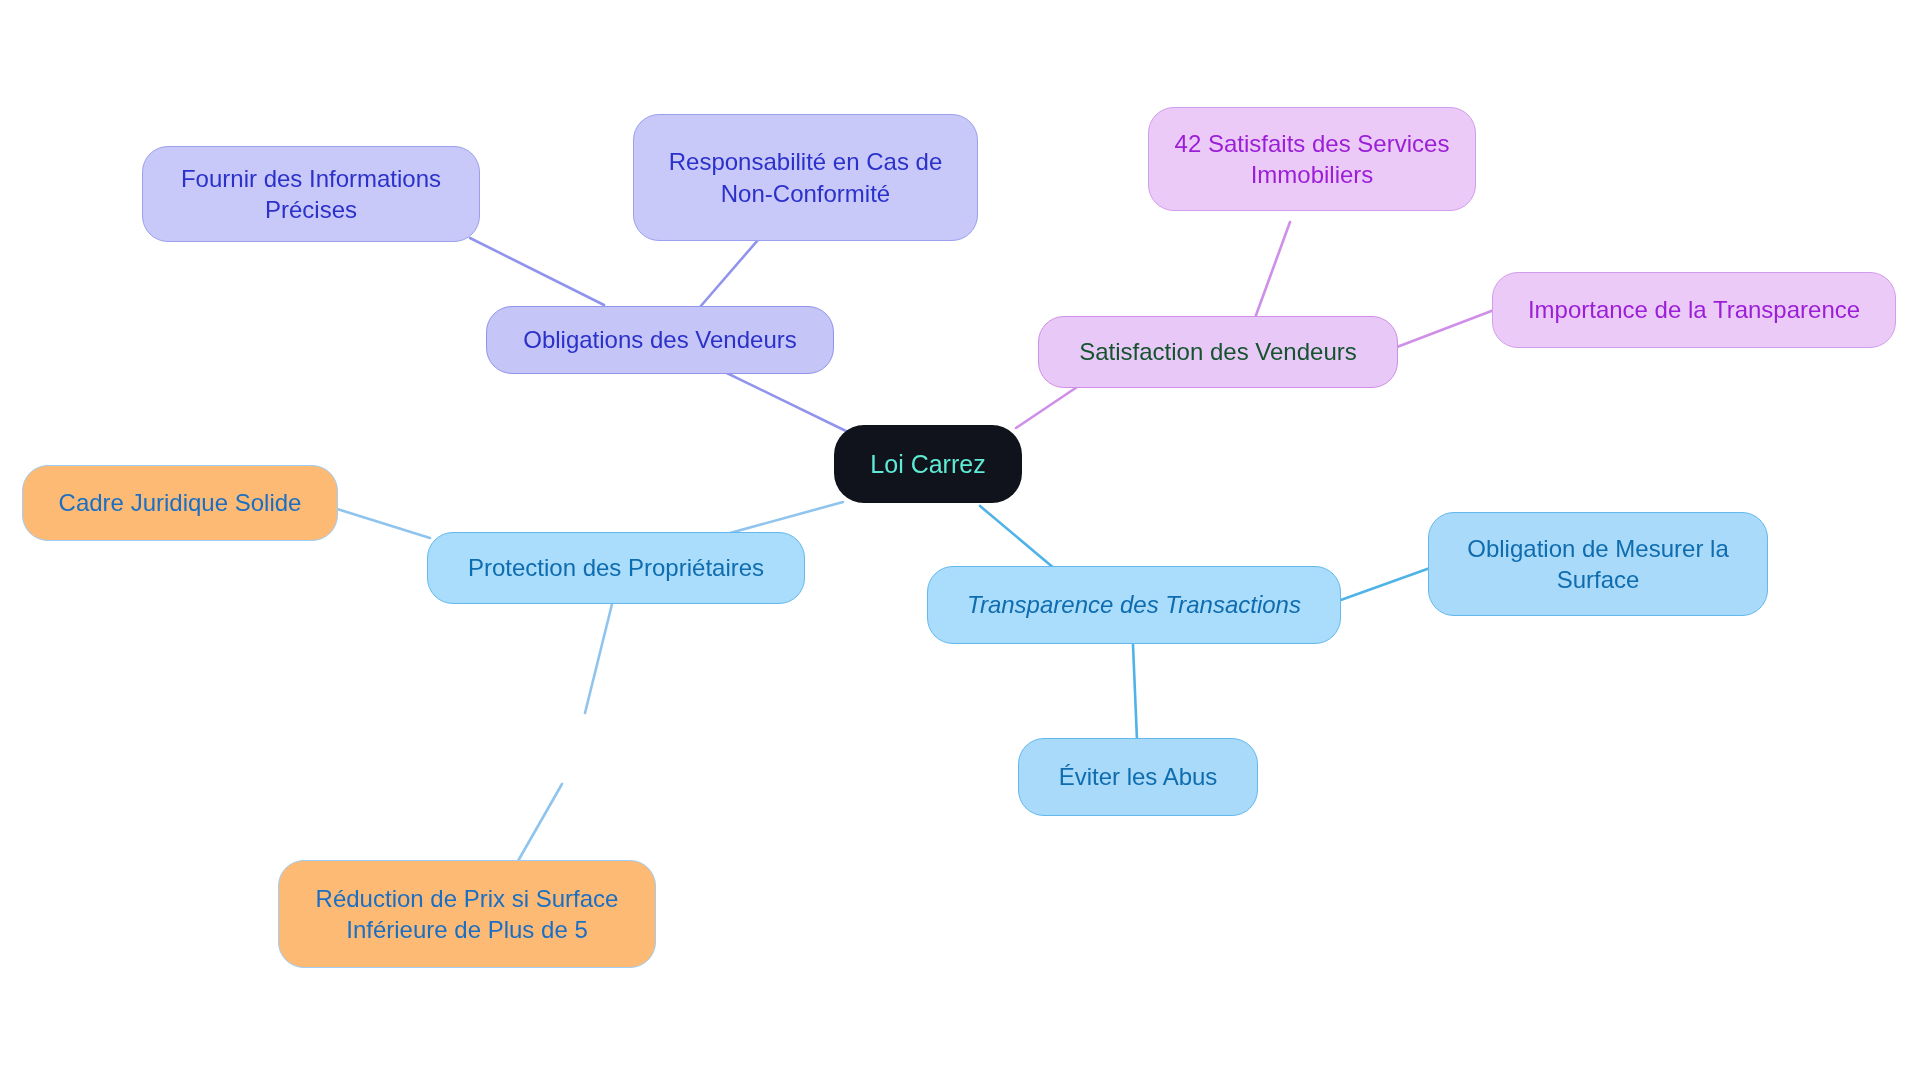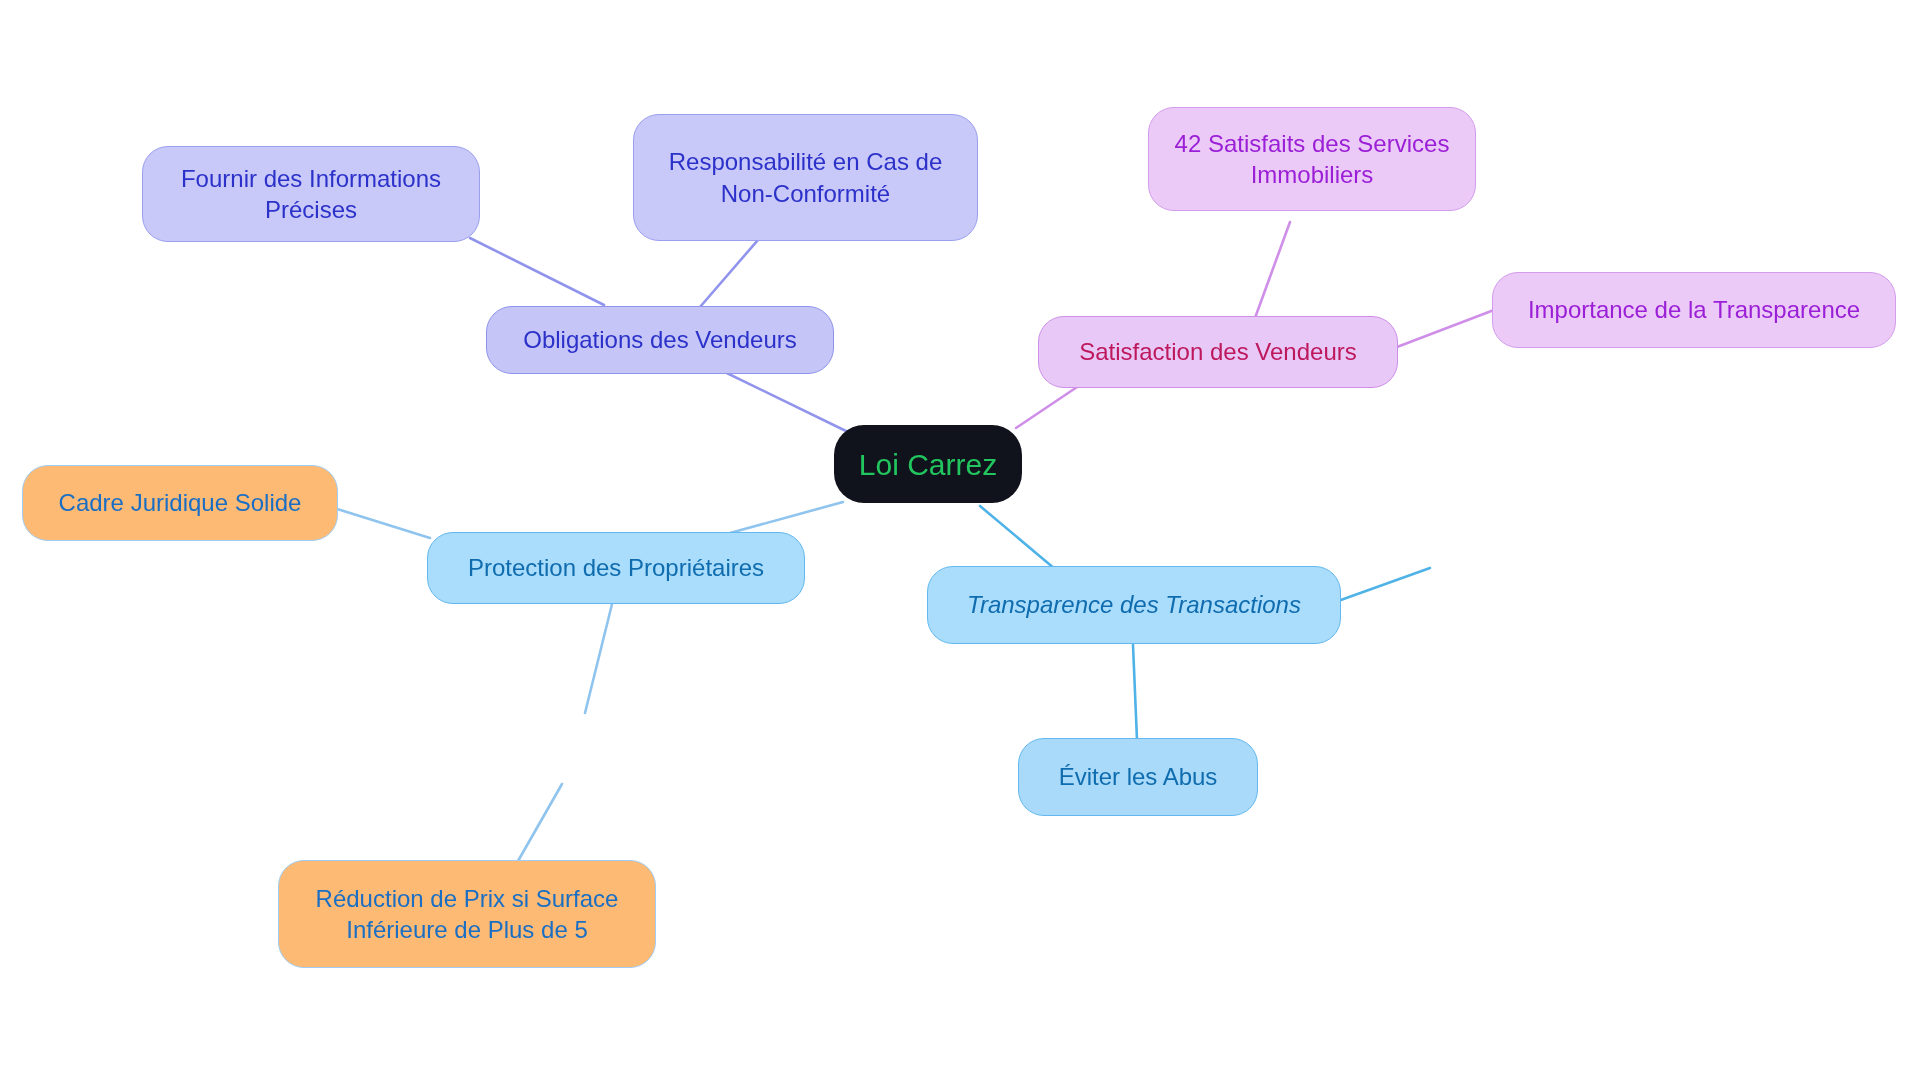--- a/index.html
+++ b/index.html
@@ -33,41 +33,41 @@
     border-radius: 26px;
     border-style: solid;
     border-width: 1.5px;
     line-height: 1.3;
     padding: 6px 14px;
     white-space: pre-line;
   }
   .node.root {
     background: #10131c;
     border-color: #10131c;
-    color: #22c55e;
+    color: #5eead4;
     border-radius: 30px;
-    font-size: 30px;
+    font-size: 25px;
     border-width: 0;
   }
   .node.purple-branch {
     background: #c5c6f7;
     border-color: #9094ec;
     color: #2b31c9;
     font-size: 24px;
   }
   .node.purple-leaf {
     background: #c8c8f9;
     border-color: #9ba0ee;
     color: #2b31c9;
     font-size: 24px;
   }
   .node.magenta-branch {
     background: #e8c8f7;
     border-color: #cf8fe8;
-    color: #be185d;
+    color: #14532d;
     font-size: 24px;
   }
   .node.magenta-leaf {
     background: #eccaf8;
     border-color: #d39ded;
     color: #9a1fd6;
     font-size: 24px;
   }
   .node.blue-branch {
     background: #aadcfb;
@@ -131,16 +131,18 @@
   <div class="node blue-branch" style="left:427px; top:532px; width:378px; height:72px;">Protection des Propriétaires</div>
 
   <div class="node blue-leaf" style="left:22px; top:465px; width:316px; height:76px;">Cadre Juridique Solide</div>
 
 
   <div class="node blue-leaf" style="left:278px; top:860px; width:378px; height:108px;">Réduction de Prix si Surface
 Inférieure de Plus de 5</div>
 
   <div class="node blue-branch" style="left:927px; top:566px; width:414px; height:78px;font-style:italic;">Transparence des Transactions</div>
 
+  <div class="node blue-leaf-strong" style="left:1428px; top:512px; width:340px; height:104px;">Obligation de Mesurer la
+Surface</div>
 
   <div class="node blue-leaf-strong" style="left:1018px; top:738px; width:240px; height:78px;">Éviter les Abus</div>
 
 </div>
 
 </body></html>

